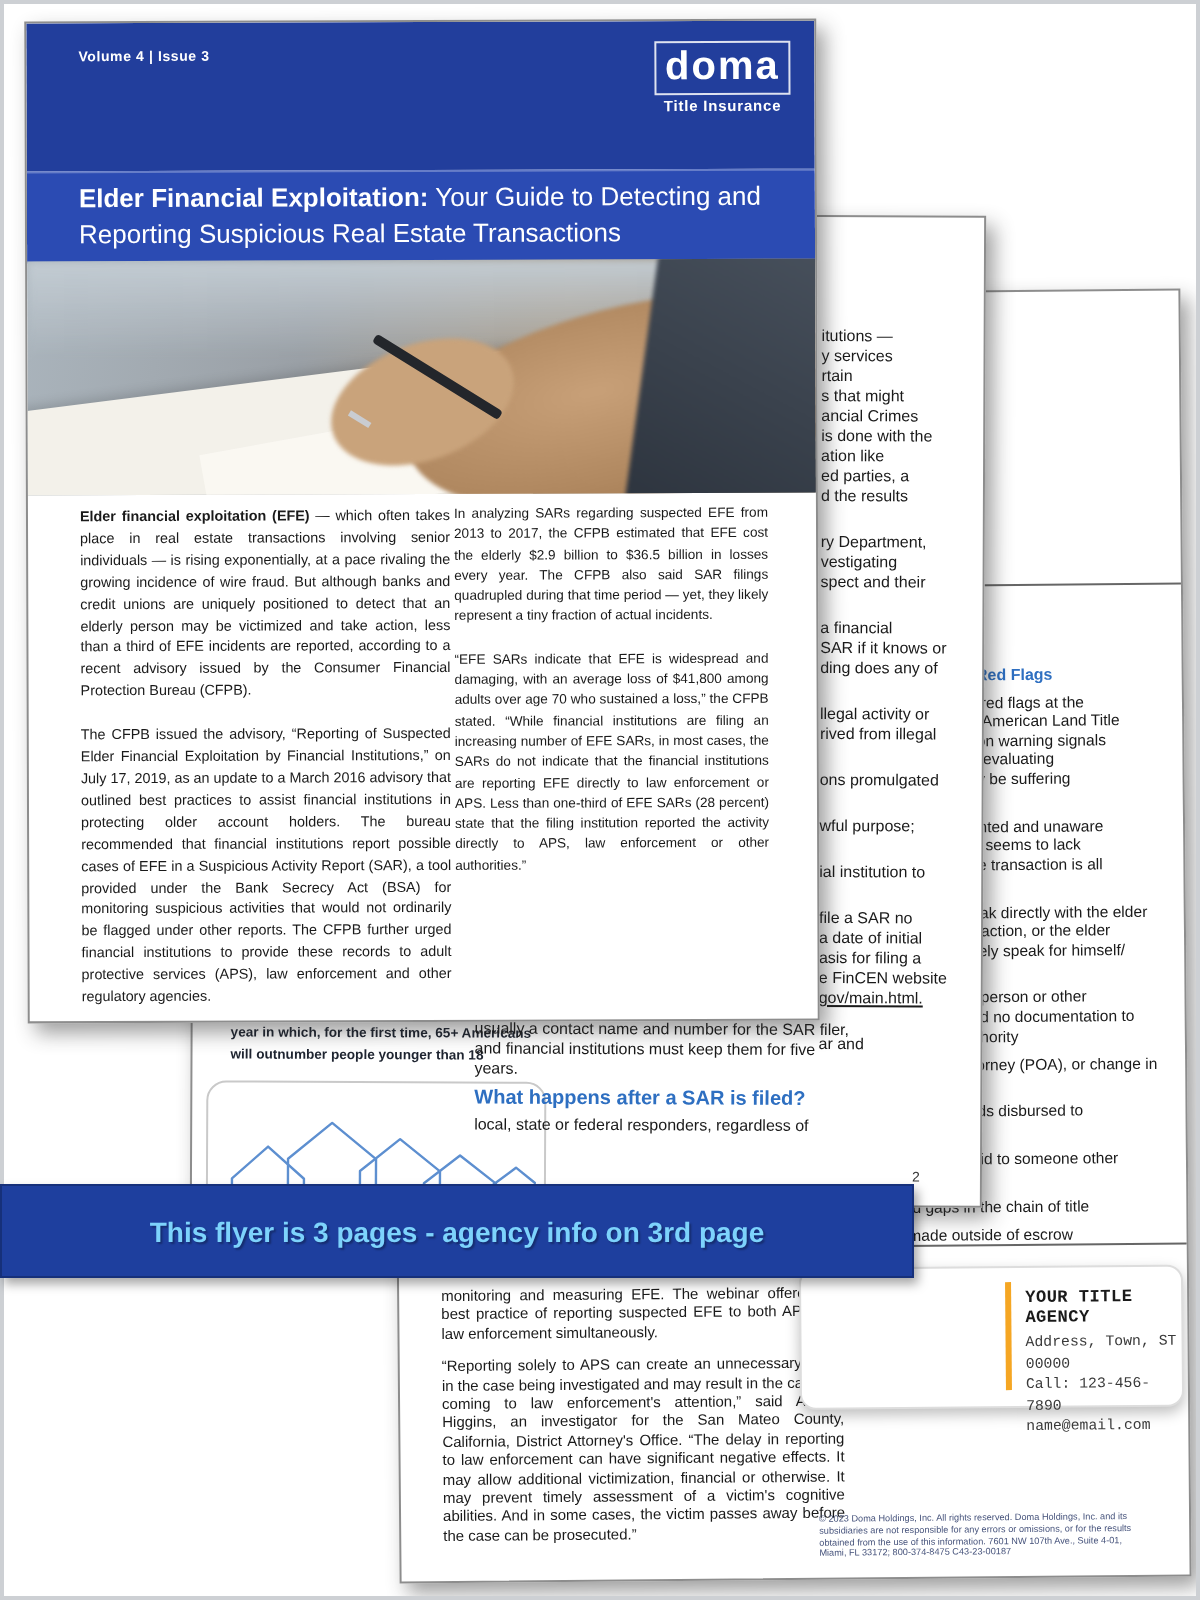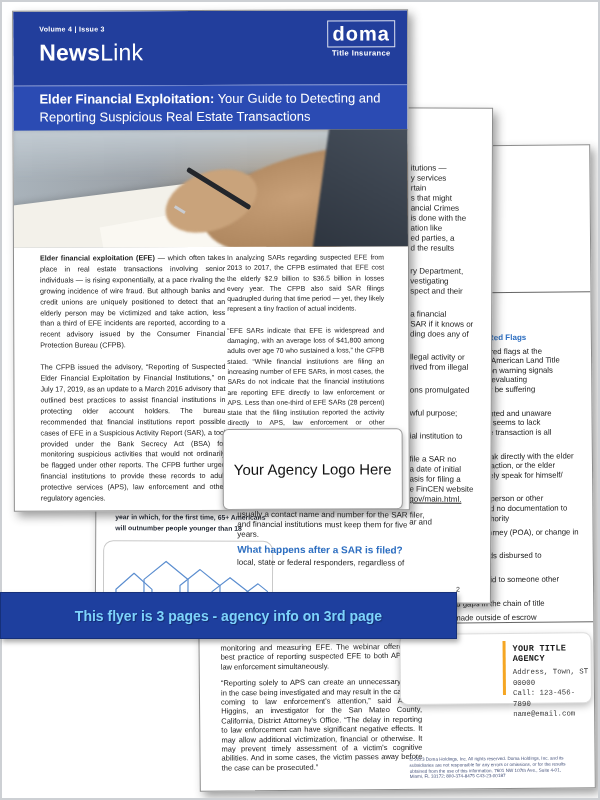--- a/index.html
+++ b/index.html
@@ -168,23 +168,20 @@
       <div>years.</div>
       <div class="hd">What happens after a SAR is filed?</div>
       <div>local, state or federal responders, regardless of</div>
     </div>
     <div class="pagenum2">2</div>
   </div>
 
   <div class="page page1">
     <div class="hdr">
       <div class="vol">Volume 4 | Issue 3</div>
-      <div class="masthead">
-        <b>News</b><span>Link</span>
-      </div>
       <div class="domalogo">
         <div class="domabox">doma</div>
         <div class="domatag">Title Insurance</div>
       </div>
     </div>
     <div class="band">
       <div class="headline">
         <b>Elder Financial Exploitation:</b><span> Your Guide to Detecting and Reporting Suspicious Real Estate Transactions</span>
       </div>
     </div>
@@ -199,21 +196,18 @@
       <div class="ph-pentip"></div>
     </div>
     <div class="colL">
       <p><b>Elder financial exploitation (EFE)</b><span> — which often takes place in real estate transactions involving senior individuals — is rising exponentially, at a pace rivaling the growing incidence of wire fraud. But although banks and credit unions are uniquely positioned to detect that an elderly person may be victimized and take action, less than a third of EFE incidents are reported, according to a recent advisory issued by the Consumer Financial Protection Bureau (CFPB).</span></p>
       <p>The CFPB issued the advisory, “Reporting of Suspected Elder Financial Exploitation by Financial Institutions,” on July 17, 2019, as an update to a March 2016 advisory that outlined best practices to assist financial institutions in protecting older account holders. The bureau recommended that financial institutions report possible cases of EFE in a Suspicious Activity Report (SAR), a tool provided under the Bank Secrecy Act (BSA) for monitoring suspicious activities that would not ordinarily be flagged under other reports. The CFPB further urged financial institutions to provide these records to adult protective services (APS), law enforcement and other regulatory agencies.</p>
     </div>
     <div class="colR">
       <p>In analyzing SARs regarding suspected EFE from 2013 to 2017, the CFPB estimated that EFE cost the elderly $2.9 billion to $36.5 billion in losses every year. The CFPB also said SAR filings quadrupled during that time period — yet, they likely represent a tiny fraction of actual incidents.</p>
       <p>“EFE SARs indicate that EFE is widespread and damaging, with an average loss of $41,800 among adults over age 70 who sustained a loss,” the CFPB stated. “While financial institutions are filing an increasing number of EFE SARs, in most cases, the SARs do not indicate that the financial institutions are reporting EFE directly to law enforcement or APS. Less than one-third of EFE SARs (28 percent) state that the filing institution reported the activity directly to APS, law enforcement or other authorities.”</p>
     </div>
-    <div class="agencybox">
-      <span>Your Agency Logo Here</span>
-    </div>
   </div>
 
   <div class="banner">
     <span>This flyer is 3 pages - agency info on 3rd page</span>
   </div>
 </div>
 
 </body></html>

